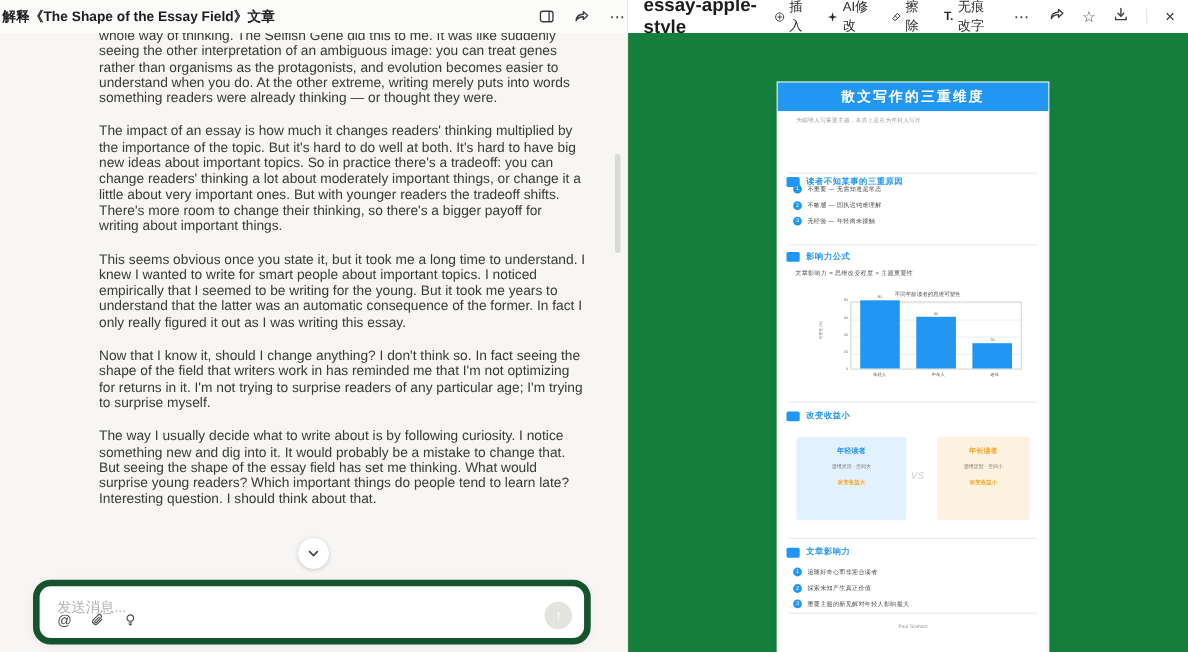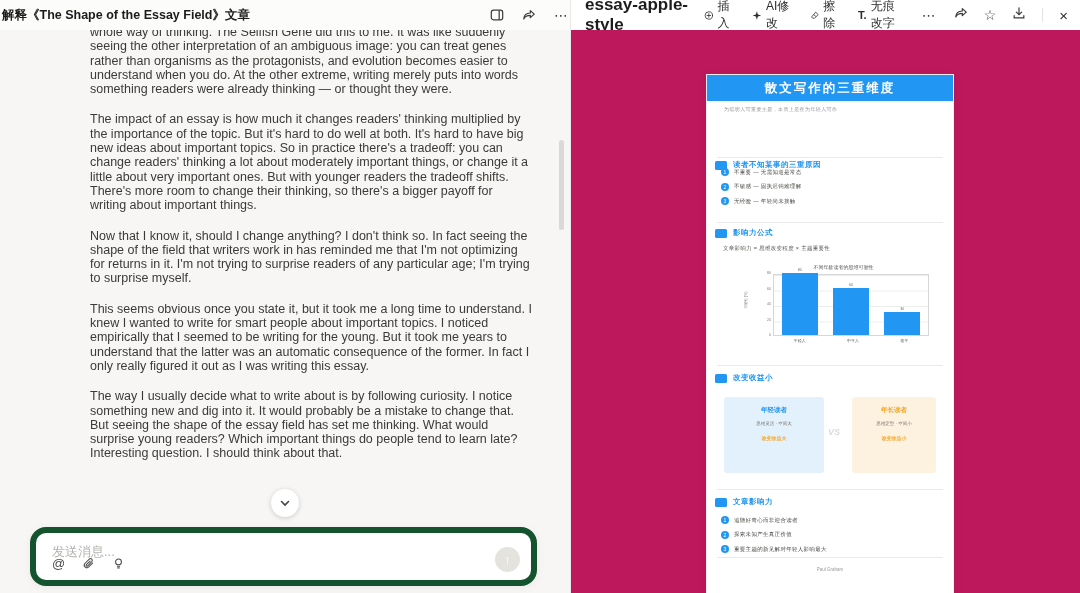--- a/index.html
+++ b/index.html
@@ -48,21 +48,21 @@
     align-items:center; padding:0 12px 0 14px; background:#fff; }
   .right-title { font-size:17px; font-weight:bold; color:#1c1c1c; }
   .tools { margin-left:auto; display:flex; align-items:center; gap:17px; }
   .tool { display:flex; align-items:center; gap:4px; font-size:12px; color:#2b2b2b; cursor:pointer; }
   .tool .t-glyph { font-weight:bold; font-size:11px; }
   .rh-icons { display:flex; align-items:center; gap:16px; margin-left:18px; color:#3c3c3c; }
   .rh-sep { width:1px; height:14px; background:#e2e2e0; }
   .star-glyph { font-size:14px; line-height:1; cursor:pointer; }
   .close-glyph { font-size:15px; line-height:1; cursor:pointer; color:#333; }
 
-  .doc-area { position:absolute; left:0; top:30px; width:509px; height:563px; overflow:hidden; background:#be185d; }
+  .doc-area { position:absolute; left:0; top:30px; width:509px; height:563px; overflow:hidden; background:#15803d; }
   .page { position:absolute; left:136px; top:45px; width:246px; height:540px; background:#fff;
     box-shadow:0 0 0 1px #f1f0ee, 0 3px 12px rgba(0,0,0,.09); }
 
   .banner { position:absolute; left:0; top:0; width:246px; height:26px; background:#2196f3;
     color:#fff; font-size:12.5px; font-weight:bold; text-align:center; line-height:26px; letter-spacing:2px; }
   .subtitle { position:absolute; left:17px; top:31px; font-size:5px; color:#9a98a0; letter-spacing:.4px; }
   .hr { position:absolute; left:10px; width:226px; height:1px; background:#e9e9e7; }
   .sec-head { position:absolute; left:8px; display:flex; align-items:center; gap:6px; }
   .sec-sq { width:12px; height:9px; background:#2196f3; border-radius:1.5px; }
   .sec-title { font-size:7.5px; font-weight:bold; color:#2196f3; letter-spacing:.5px; }
@@ -119,22 +119,22 @@
           <path d="M9.5 3 L14 7 L9.5 11 V8.3 C5.5 8.3 3.2 10 2 12.5 C2.2 8 4.5 5.8 9.5 5.7 Z"></path>
         </svg>
       </span>
       <span class="more-glyph">⋯</span>
     </span>
   </div>
 
   <div class="essay">
     <p>whole way of thinking. The Selfish Gene did this to me. It was like suddenly seeing the other interpretation of an ambiguous image: you can treat genes rather than organisms as the protagonists, and evolution becomes easier to understand when you do. At the other extreme, writing merely puts into words something readers were already thinking — or thought they were.</p>
     <p>The impact of an essay is how much it changes readers' thinking multiplied by the importance of the topic. But it's hard to do well at both. It's hard to have big new ideas about important topics. So in practice there's a tradeoff: you can change readers' thinking a lot about moderately important things, or change it a little about very important ones. But with younger readers the tradeoff shifts. There's more room to change their thinking, so there's a bigger payoff for writing about important things.</p>
+    <p>This seems obvious once you state it, but it took me a long time to understand. I knew I wanted to write for smart people about important topics. I noticed empirically that I seemed to be writing for the young. But it took me years to understand that the latter was an automatic consequence of the former. In fact I only really figured it out as I was writing this essay.</p>
     <p>Now that I know it, should I change anything? I don't think so. In fact seeing the shape of the field that writers work in has reminded me that I'm not optimizing for returns in it. I'm not trying to surprise readers of any particular age; I'm trying to surprise myself.</p>
-    <p>This seems obvious once you state it, but it took me a long time to understand. I knew I wanted to write for smart people about important topics. I noticed empirically that I seemed to be writing for the young. But it took me years to understand that the latter was an automatic consequence of the former. In fact I only really figured it out as I was writing this essay.</p>
     <p>The way I usually decide what to write about is by following curiosity. I notice something new and dig into it. It would probably be a mistake to change that. But seeing the shape of the essay field has set me thinking. What would surprise young readers? Which important things do people tend to learn late? Interesting question. I should think about that.</p>
   </div>
 
   <div class="scroll-btn">
     <svg width="12" height="12" viewBox="0 0 12 12" fill="none" stroke="#444" stroke-width="1.6" stroke-linecap="round">
       <path d="M2.5 4.5 L6 8 L9.5 4.5"></path>
     </svg>
   </div>
 
   <div class="composer">

